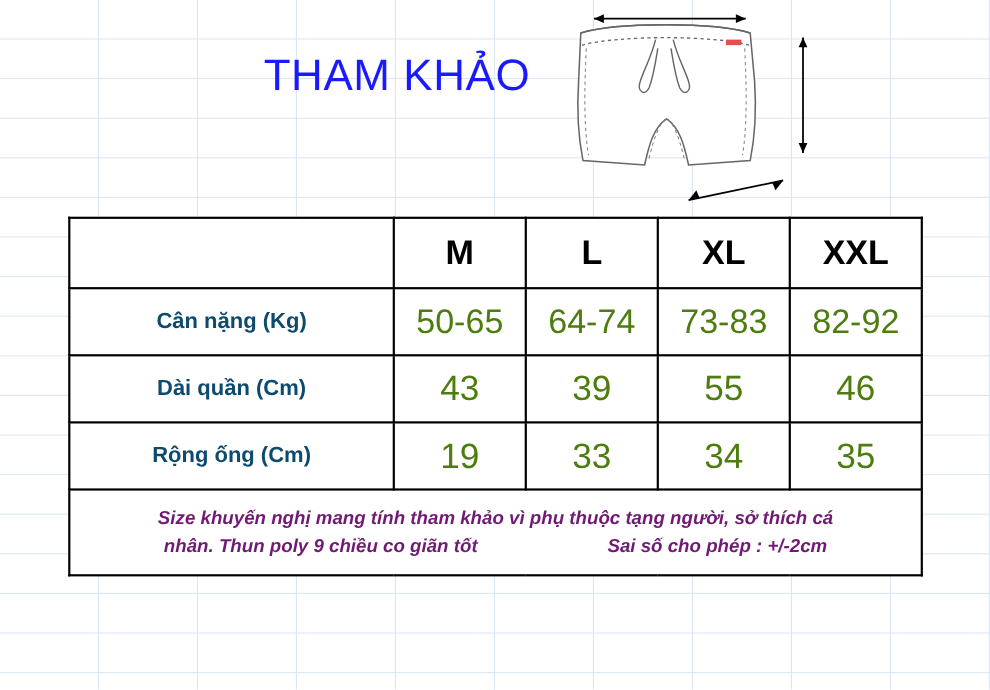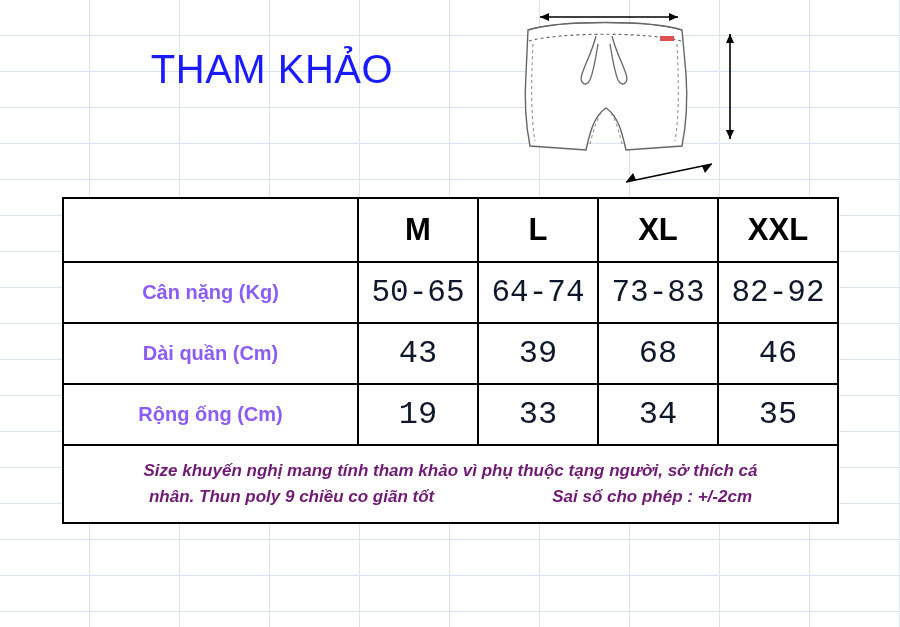--- a/index.html
+++ b/index.html
@@ -39,21 +39,21 @@
   
   #title-block {
     position: absolute;
     left: 62px;
     top: 44px;
     width: 420px;
     color: #1a1aff;
     font-size: 40px;
     line-height: 1.25;
     letter-spacing: 0.5px;
-    text-align: center;
+    text-align: right;
     font-family: "Liberation Sans", sans-serif;
   }
   #title-block .line { display: block; white-space: nowrap; }
 
   
   #illustration {
     position: absolute;
     left: 500px;
     top: 4px;
     width: 270px;
@@ -84,27 +84,27 @@
     font-size: 31px;
     font-weight: bold;
     color: #000000;
   }
   tr.data-row td { height: 59px; }
   td.row-label {
     text-align: left;
     padding-left: 13px;
     font-size: 20px;
     font-weight: bold;
-    color: #8b5cf6;
+    color: #0c4a6e;
     font-family: "Liberation Sans", sans-serif;
   }
   td.value {
     font-size: 32px;
-    color: #0f172a;
-    font-family: Liberation Mono, monospace;
+    color: #4d7c0f;
+    font-family: Liberation Sans, sans-serif;
   }
   td.value.wide { font-size: 31px; }
 
   td.note-cell {
     text-align: left;
     padding: 10px 16px 12px 16px;
     height: 76px;
   }
   .note-line {
     font-size: 17px;
@@ -202,21 +202,21 @@
         <td class="value wide">64-74</td>
         <td class="value wide">73-83</td>
         <td class="value wide">82-92</td>
       </tr>
 
 
       <tr class="data-row">
         <td class="row-label">Dài quần (Cm)</td>
         <td class="value">43</td>
         <td class="value">39</td>
-        <td class="value">68</td>
+        <td class="value">55</td>
         <td class="value">46</td>
       </tr>
 
       <tr class="data-row">
         <td class="row-label">Rộng ống (Cm)</td>
         <td class="value">19</td>
         <td class="value">33</td>
         <td class="value">34</td>
         <td class="value">35</td>
       </tr>

